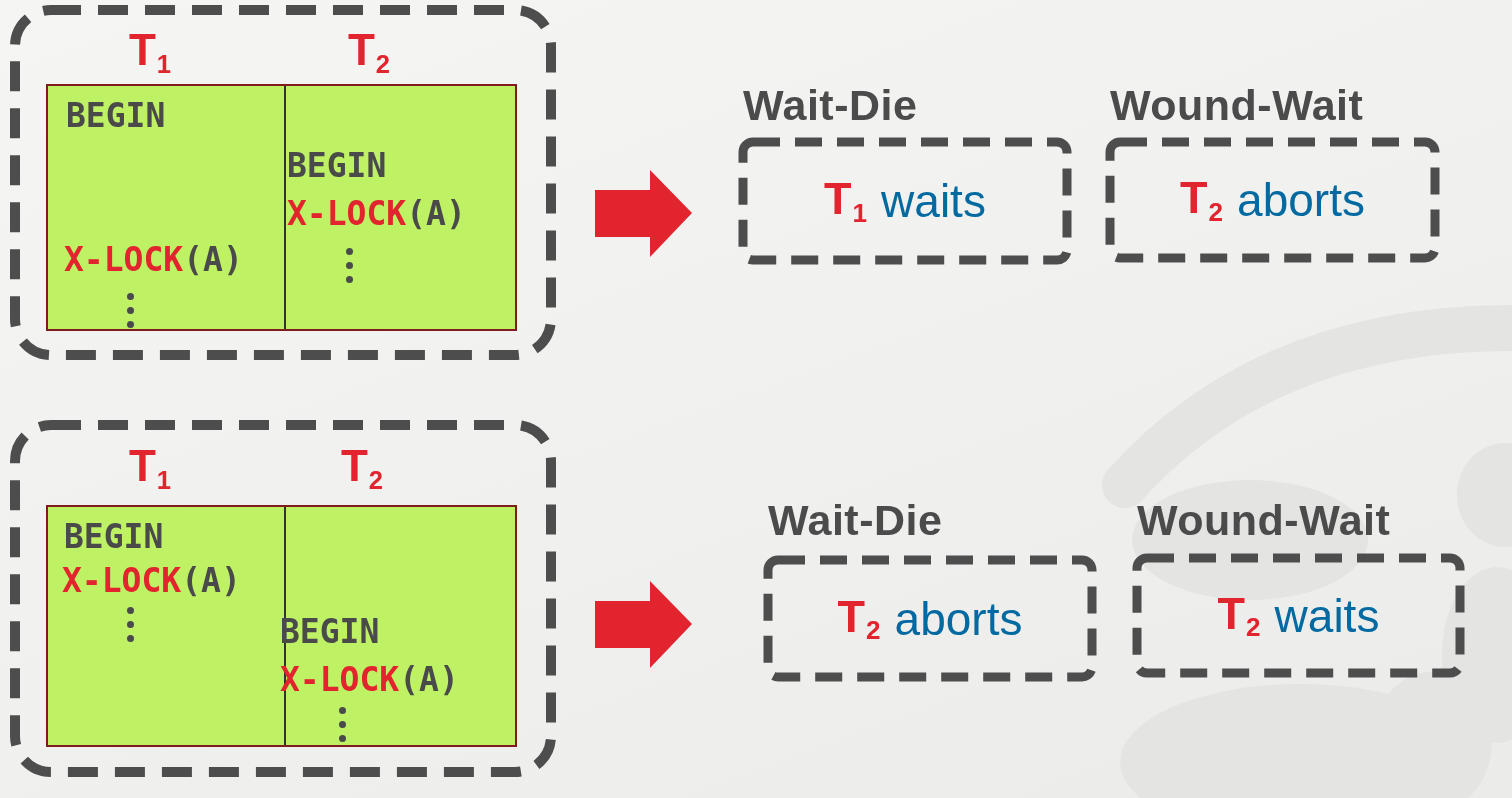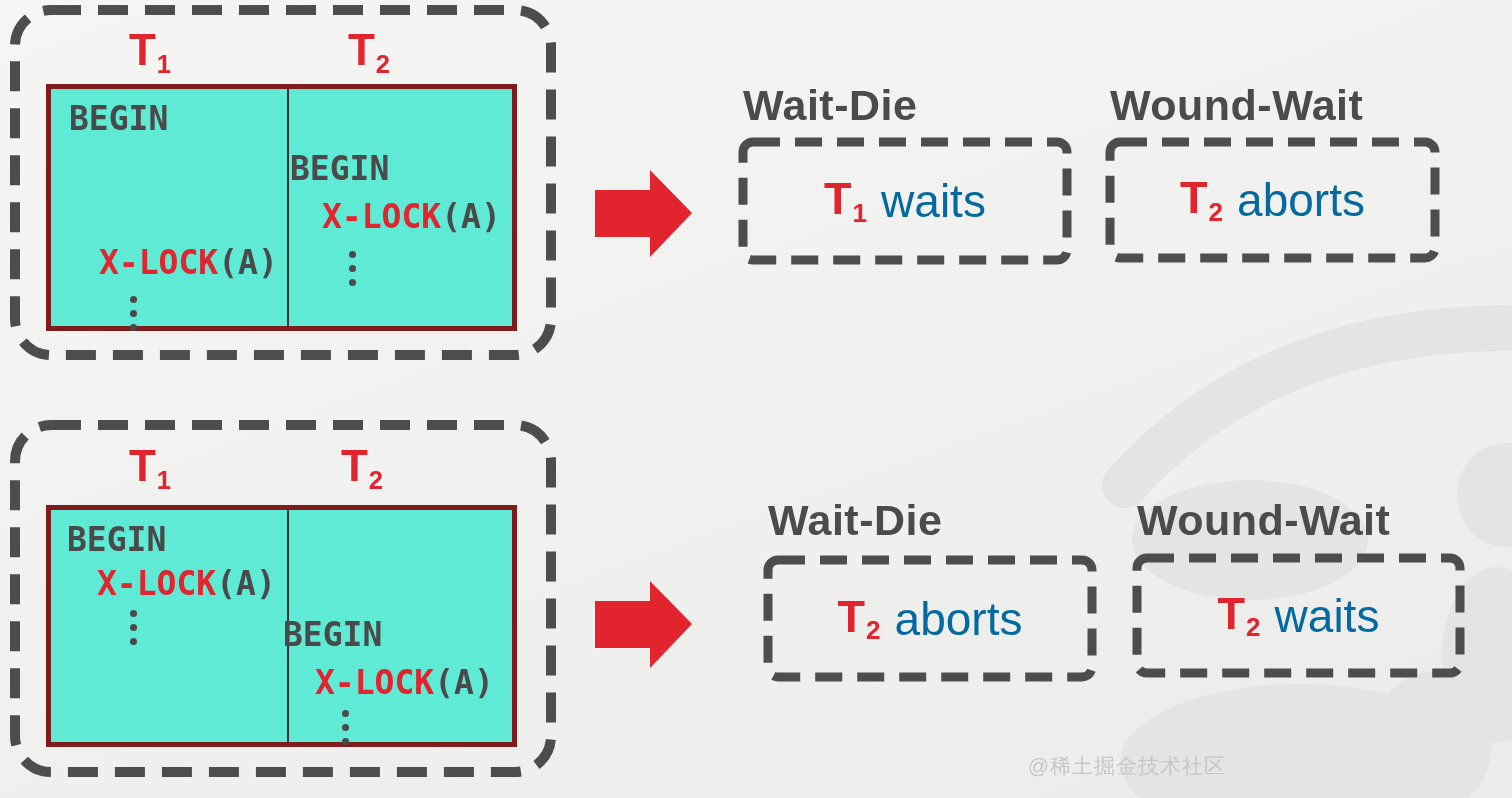--- a/index.html
+++ b/index.html
@@ -6,31 +6,31 @@
   body {
     width: 1512px; height: 798px; overflow: hidden;
     font-family: "Liberation Sans", sans-serif;
     background: linear-gradient(160deg, #f5f5f4 0%, #f0f0ef 55%, #ebebea 100%);
   }
   .stage { position: relative; width: 1248px; height: 798px; }
   .layer { position: absolute; left: 0; top: 0; width: 1512px; height: 798px; }
 
   
   .op-table {
-    position: absolute; background: #5eead4;
-    border: 5px solid #7f1d1d; box-sizing: border-box;
+    position: absolute; background: #bef264;
+    border: 2px solid #7f1d1d; box-sizing: border-box;
   }
   .col-divider { position: absolute; top: 0; bottom: 0; width: 2px; background: #333333; }
 
   .mono-line {
     position: absolute; white-space: nowrap;
     font: 700 33px "DejaVu Sans Mono", monospace;
     color: #4a4a4a; line-height: 1.1;
   }
-  .mono-line .red-kw { color: #e2242e; margin-left: 32px; }
+  .mono-line .red-kw { color: #e2242e; }
 
   .t-header {
     position: absolute; text-align: center;
     font: 700 44px "Liberation Sans", sans-serif;
     color: #e2242e; line-height: 1;
   }
   .tsub { font-size: 0.58em; vertical-align: -0.30em; margin-left: 1px; }
 
   .strategy-title {
     position: absolute; text-align: left;
@@ -155,15 +155,14 @@
     <span class="t-red"><span>T</span><span class="tsub">2</span></span>
     <span class="action">aborts</span>
   </div>
 
   <div class="strategy-title" style="left:1137px; top:499px; width:323px;">Wound-Wait</div>
   <div class="outcome" style="left:1137px; top:558px; width:323px; height:115px;">
     <span class="t-red"><span>T</span><span class="tsub">2</span></span>
     <span class="action">waits</span>
   </div>
 
-  <div class="credit">@稀土掘金技术社区</div>
 
 </div>
 
 </body></html>

